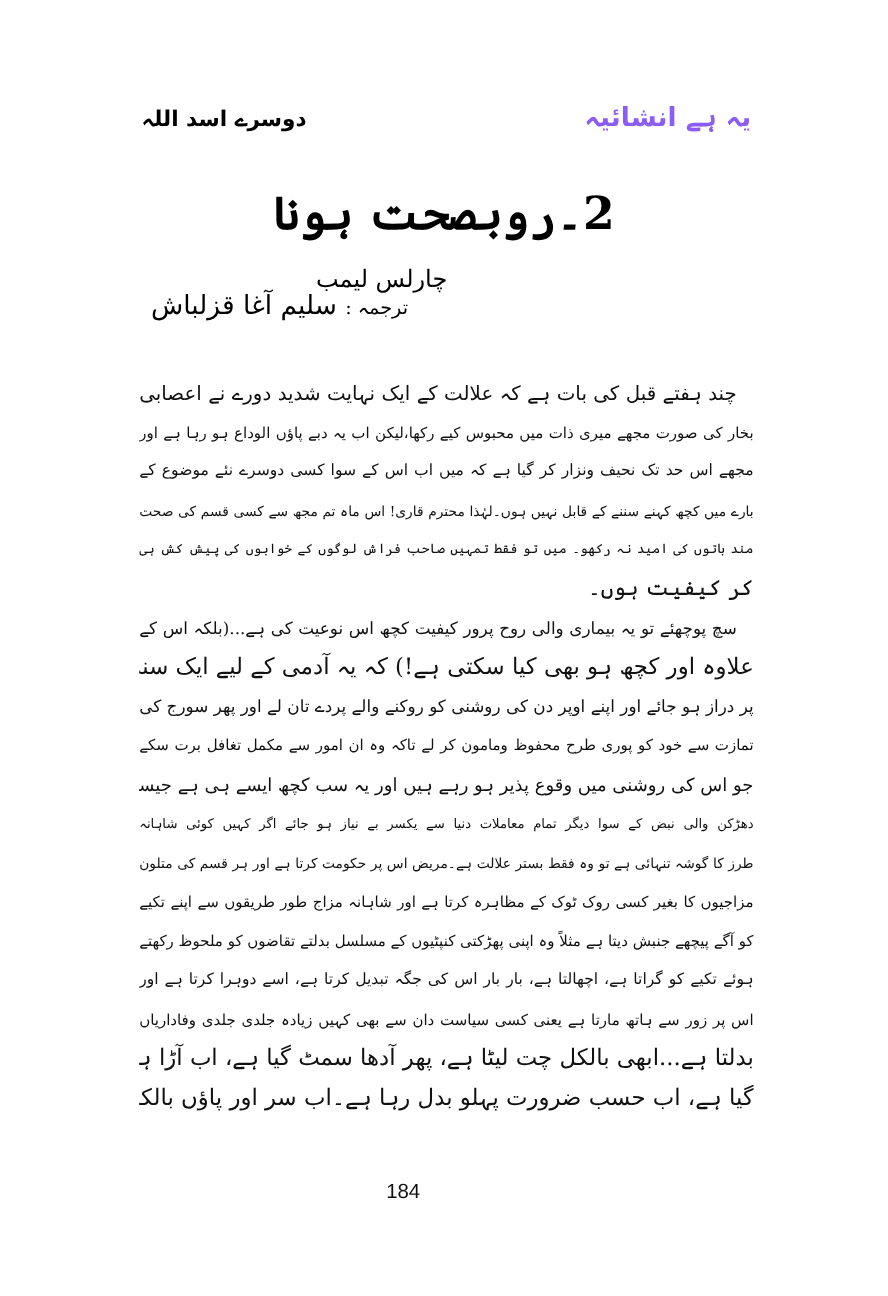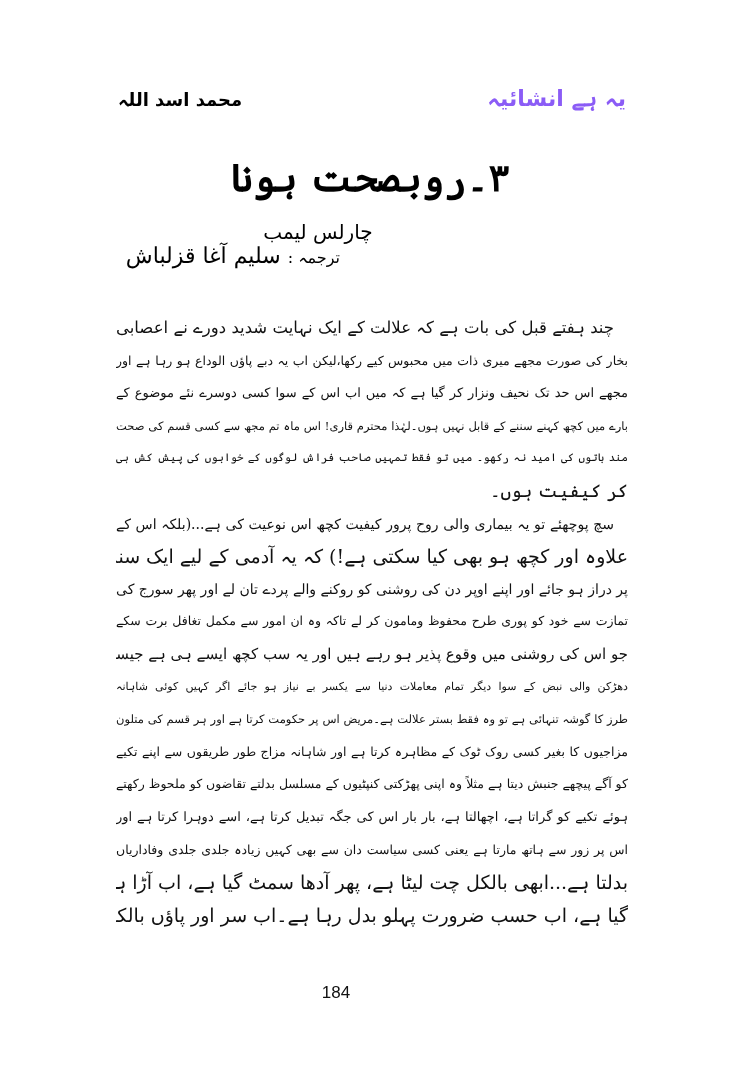--- a/index.html
+++ b/index.html
@@ -128,24 +128,24 @@
       color: #111;
     }
   </style>
 </head>
 <body>
 
 <div class="page">
 
   <div class="running-head">
     <span class="book-title">یہ ہے انشائیہ</span>
-    <span class="author-name">محمد اسد اللہ</span>
+    <span class="author-name">دوسرے اسد اللہ</span>
   </div>
 
-  <div class="chapter-title">۳۔روبصحت ہونا</div>
+  <div class="chapter-title">2۔روبصحت ہونا</div>
 
   <div class="original-author">چارلس لیمب</div>
 
   <div class="translator">
     <span class="label">ترجمہ :</span>
     <span>سلیم آغا قزلباش</span>
   </div>
 
   <div class="body-text">
     <p>

